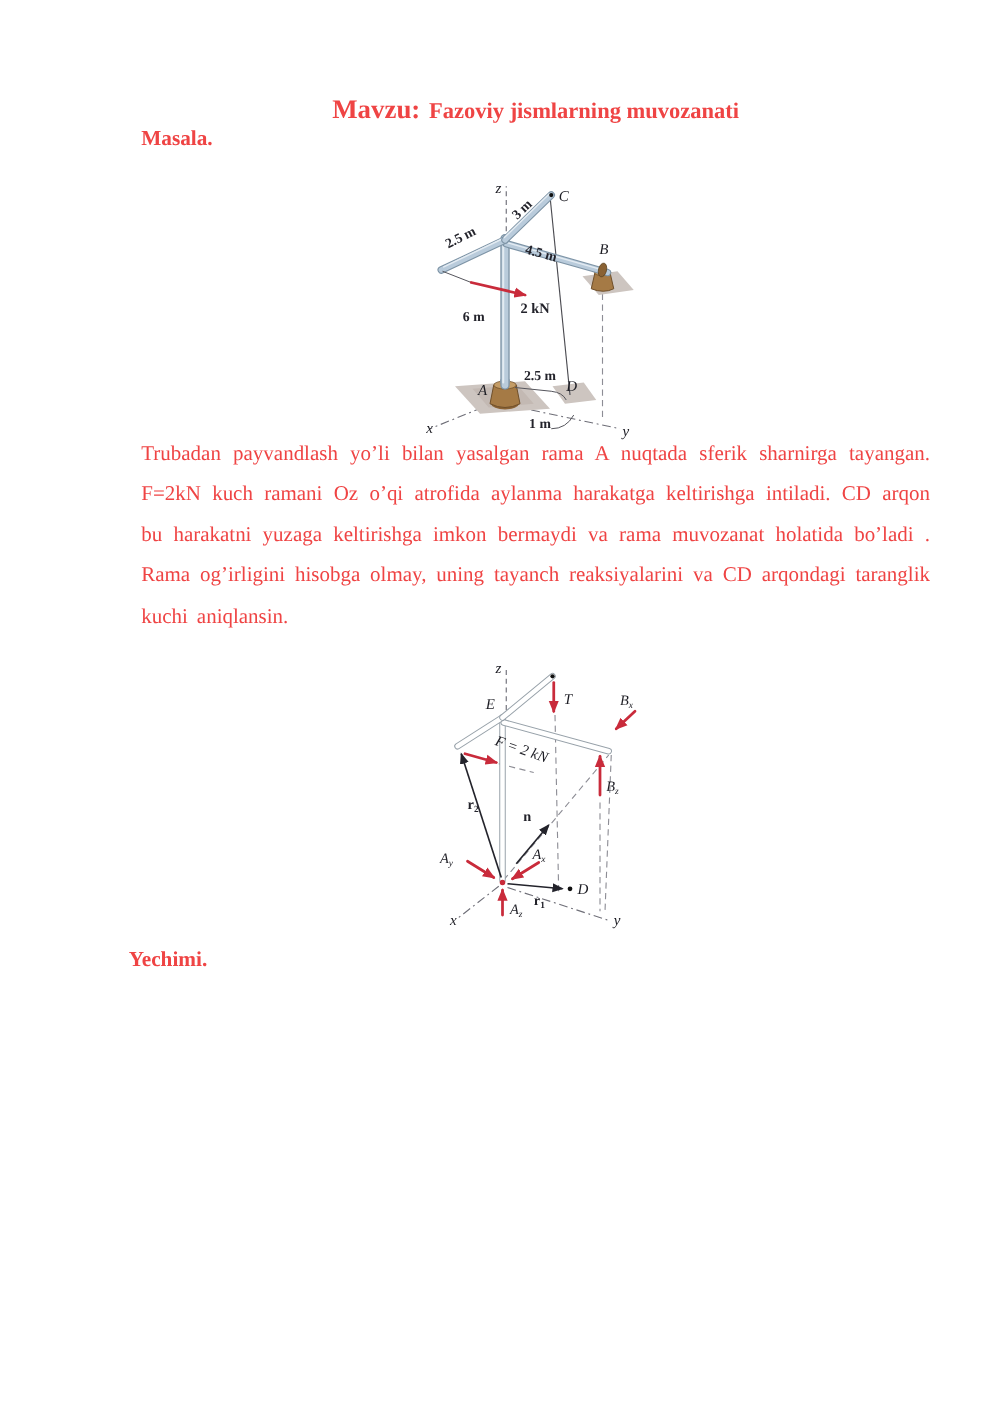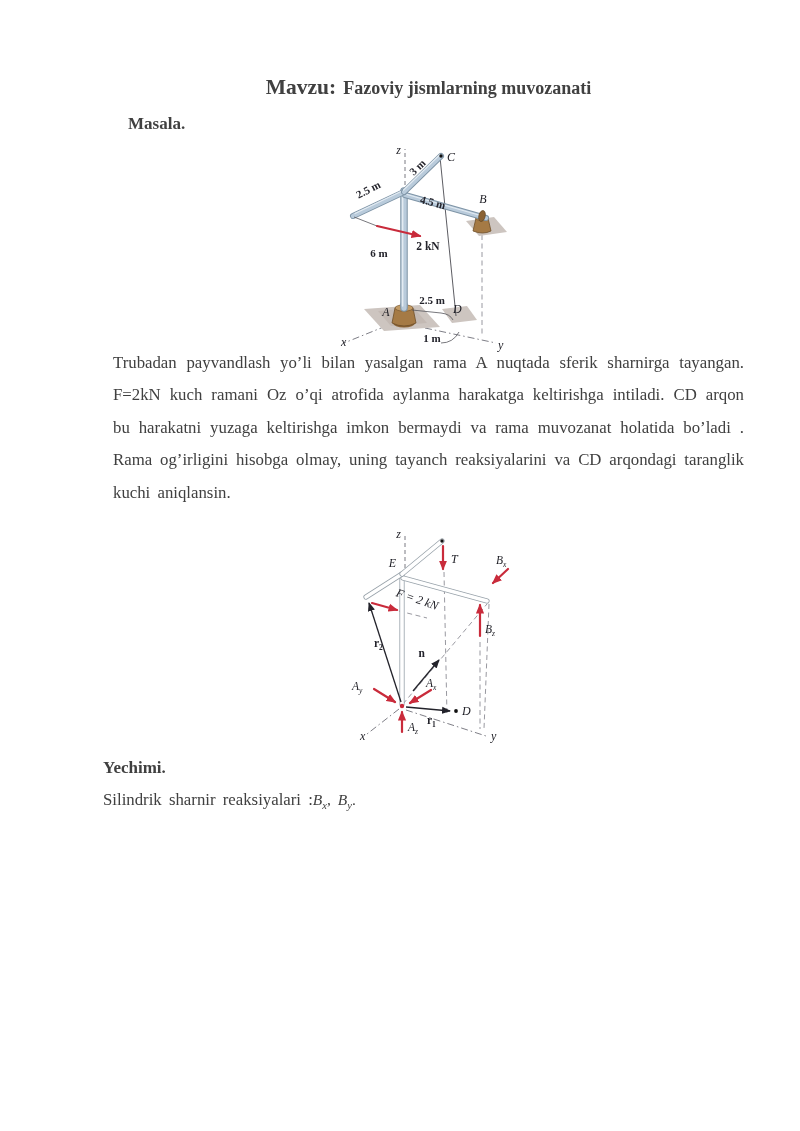--- a/index.html
+++ b/index.html
@@ -1,23 +1,23 @@
 <!DOCTYPE html>
 <html style="--red: #c92b3b;"><head>
 <meta charset="utf-8">
 <style>
   html,body{margin:0;padding:0;background:#fff;}
   .page{position:relative;width:800px;height:1131px;background:#fff;overflow:hidden;
-        font-family:"Liberation Serif",serif;color:#404040;}
+        font-family:"Liberation Serif",serif;color:#ef4444;}
   .abs{position:absolute;}
   .title{left:113px;top:75px;width:631px;text-align:center;}
   .t1{font-weight:bold;font-size:21.5px;}
   .t2{font-weight:bold;font-size:18px;margin-left:7px;}
   .heading{font-weight:bold;font-size:17px;line-height:32.4px;}
-  .masala{left:113px;top:108px;margin-left:15px;}
+  .masala{left:113px;top:95px;}
   .body{font-size:16.8px;line-height:32.4px;text-align:justify;word-spacing:3px;}
   .para1{left:113px;top:347px;width:631px;}
   .fig1{left:330px;top:139px;width:222px;height:215px;}
   .fig2{left:330px;top:524px;width:215px;height:232px;}
   .solution{left:103px;top:752px;width:631px;}
   .solution p{margin:0;}
   .indent{text-indent:61px;}
   .pad{padding-left:5px;}
   .math{font-size:15.5px;}
   .math i{font-style:italic;}
@@ -182,16 +182,15 @@
       <text x="78" y="207" class="it"><tspan font-size="11.5">A</tspan><tspan font-size="7.5" dy="2.5">z</tspan></text>
       <text x="97" y="200" class="dimb"><tspan>r</tspan><tspan font-size="7.5" dy="2.5">1</tspan></text>
       <text x="132" y="191" class="it">D</text>
       <text x="30" y="216" class="it">x</text>
       <text x="161" y="216" class="it">y</text>
     </g>
   </svg>
 
   <div class="abs solution">
     <p class="heading">Yechimi.</p>
-    <p class="body"><span>Silindrik sharnir reaksiyalari :</span><span class="math"><i>B</i><sub>x</sub><span>, </span><i>B</i><sub>y</sub><span>.</span></span></p>
   </div>
 
 </div>
 
 </body></html>

